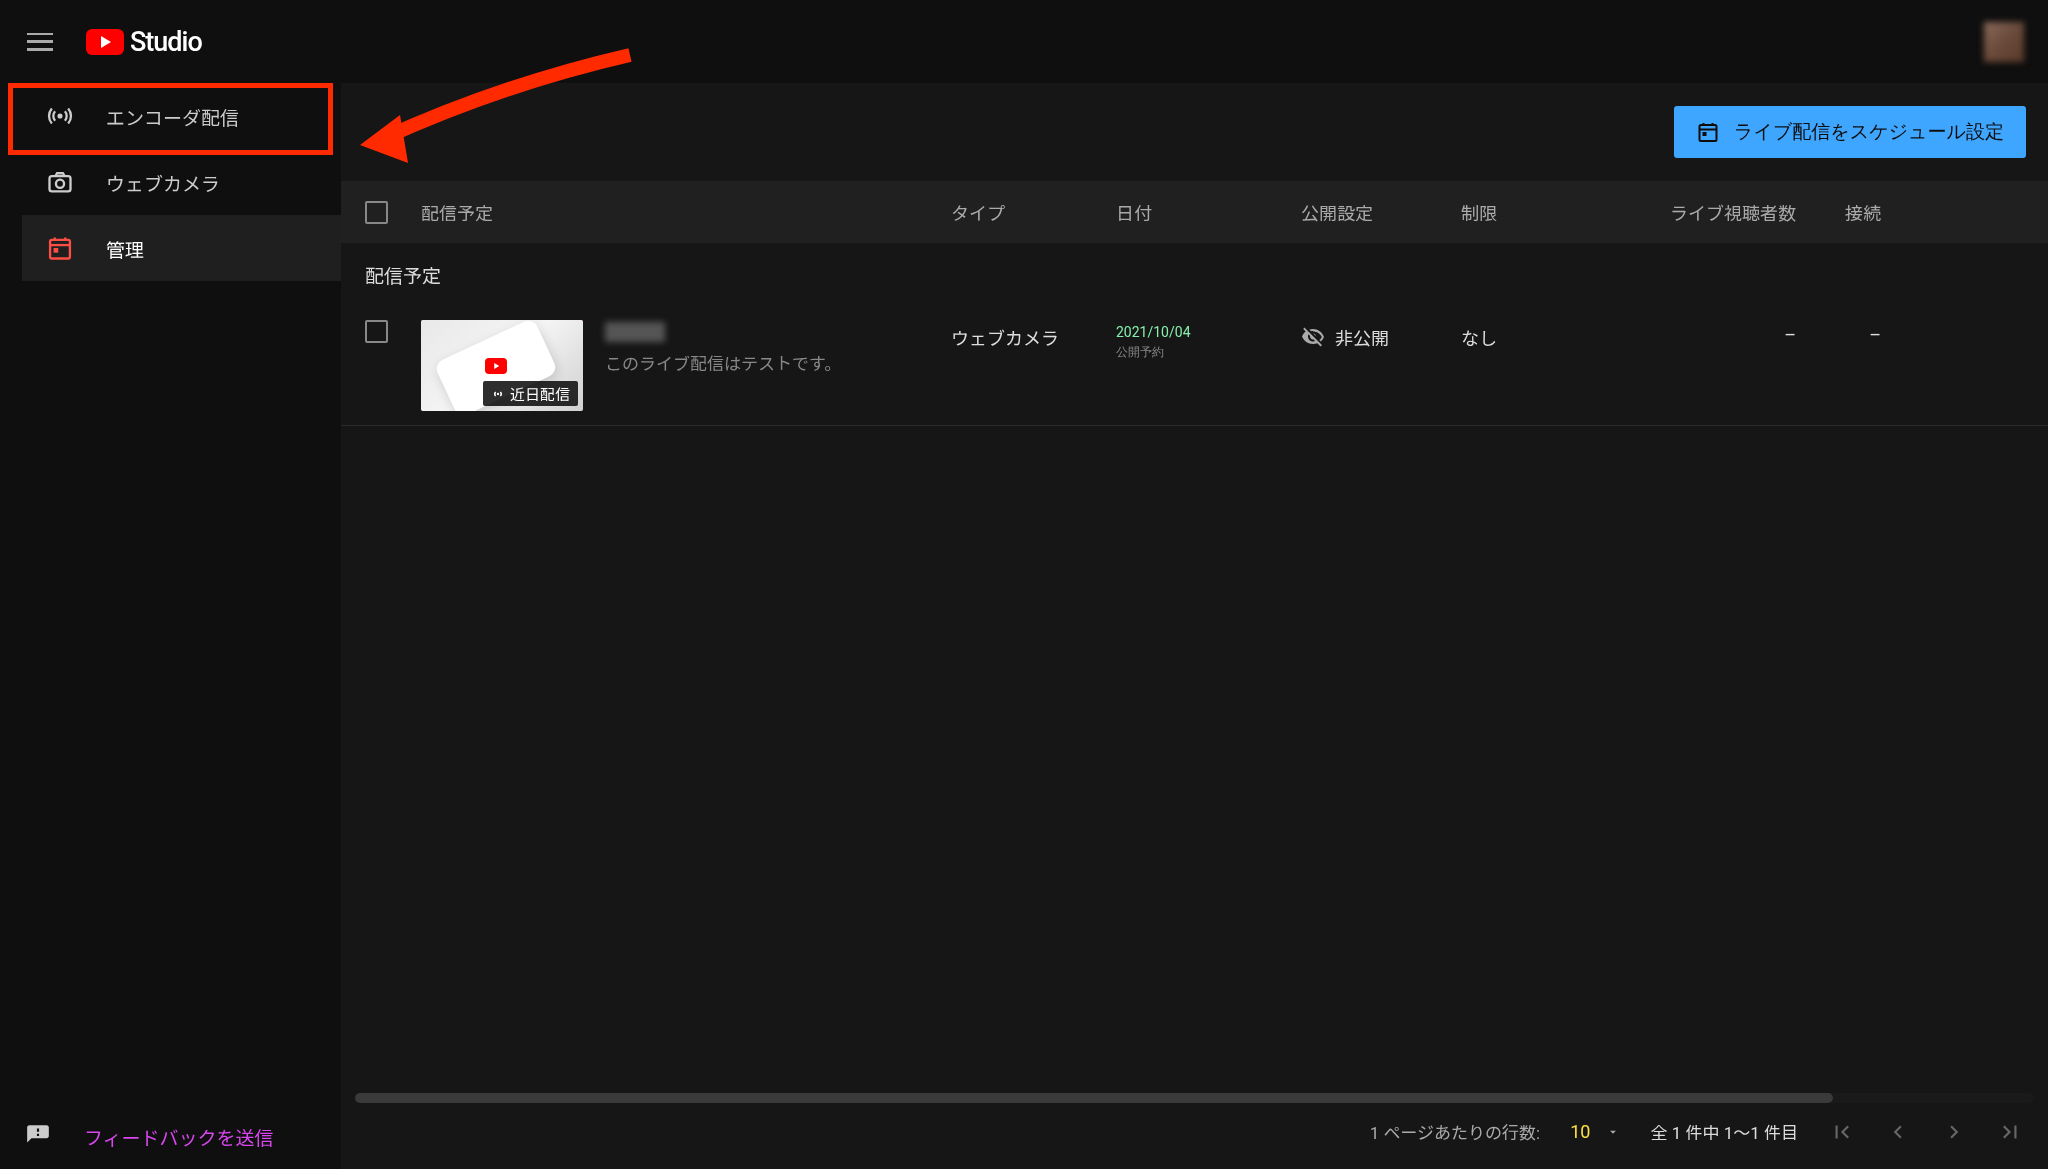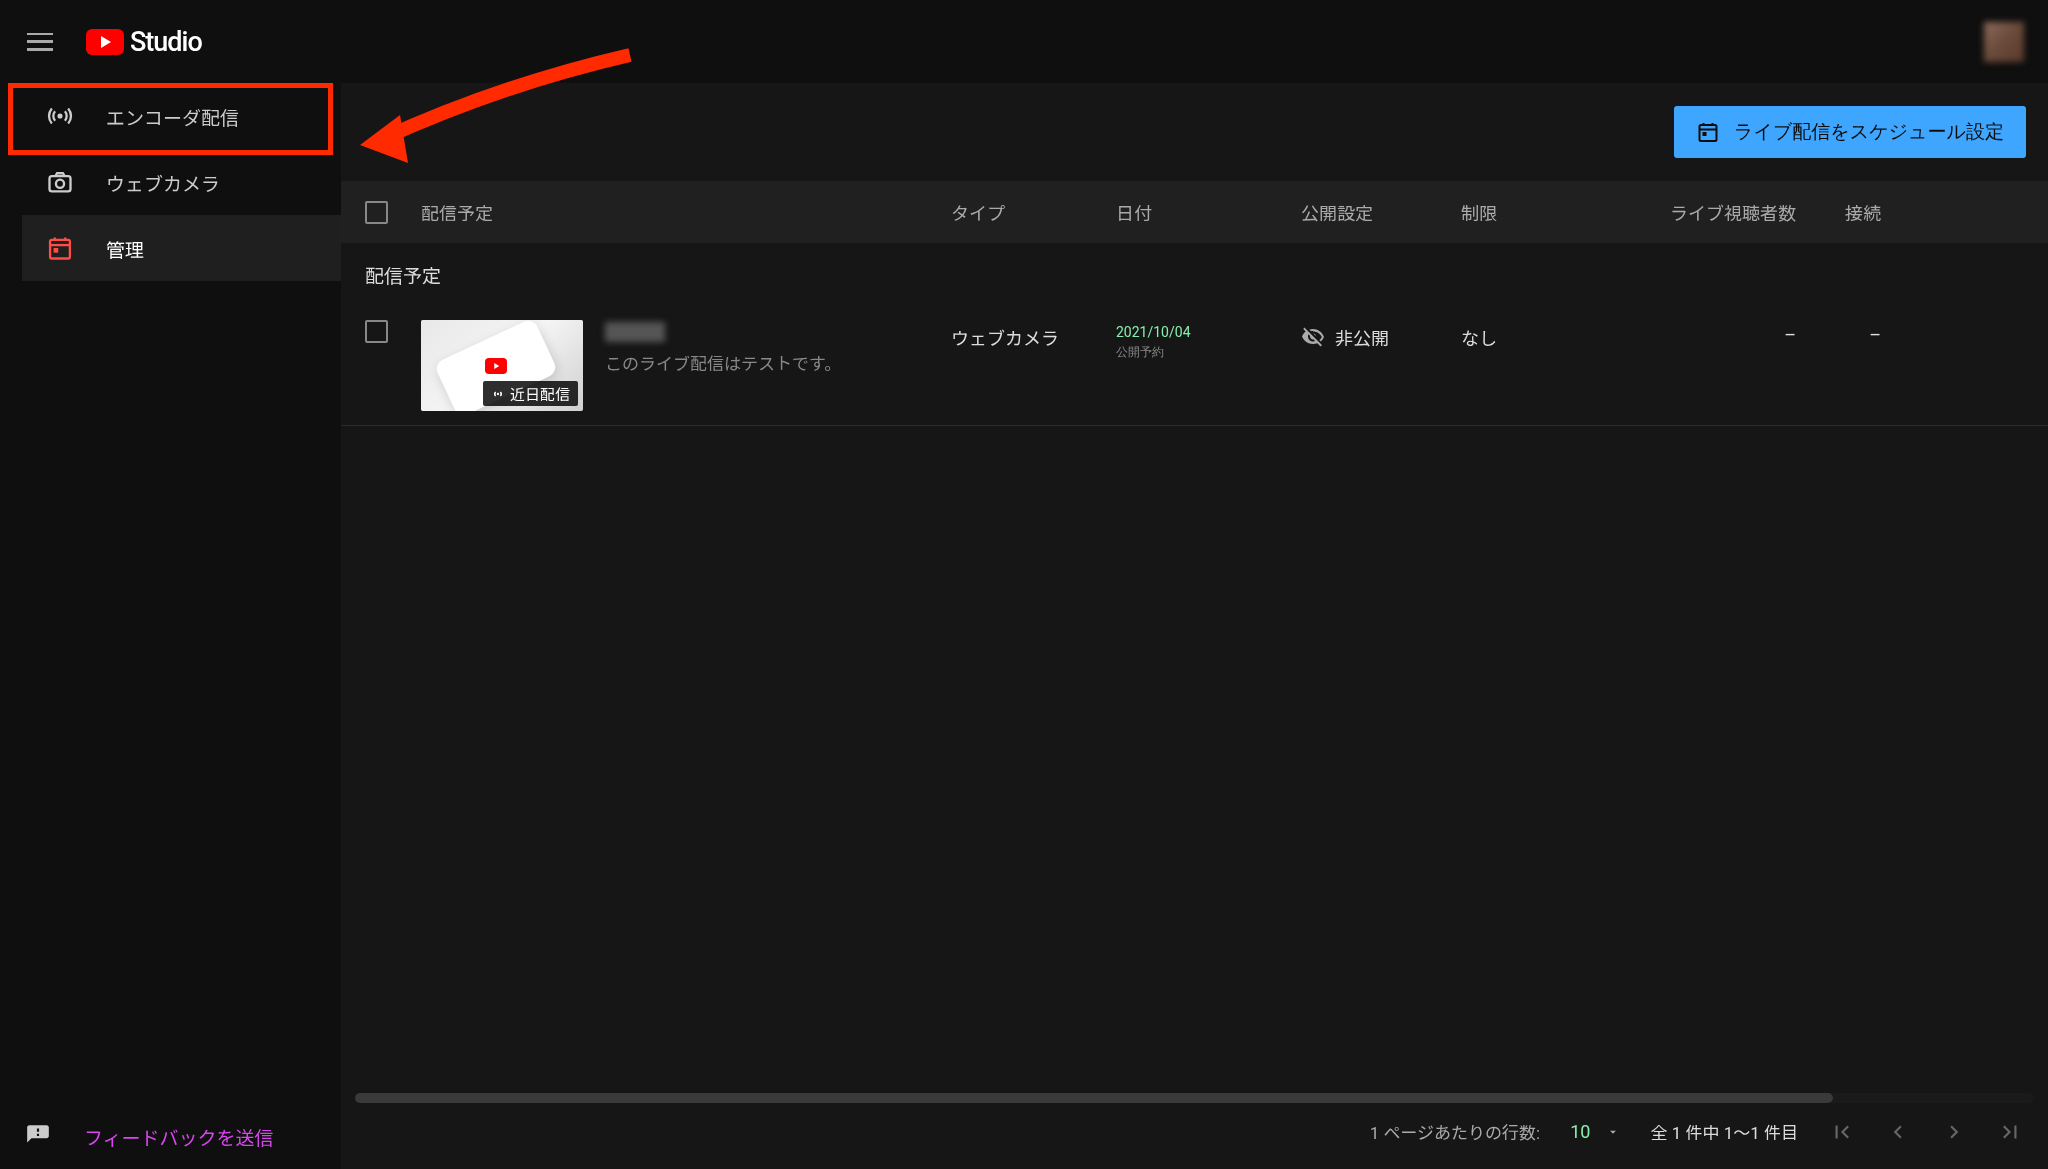--- a/index.html
+++ b/index.html
@@ -274,21 +274,21 @@
   padding-right: 24px;
   gap: 30px;
   font-size: 17px;
   color: #aaa;
   position: absolute;
   bottom: 0;
   left: 0;
   right: 0;
 }
 .rows-select { display: flex; align-items: center; gap: 16px; cursor: pointer; }
-.rows-select .num { color: #86efac; font-size: 18px; }
+.rows-select .num { color: #fde047; font-size: 18px; }
 .page-range { color: #ddd; }
 .page-btns { display: flex; gap: 28px; }
 .page-btn { width: 28px; height: 28px; display: flex; align-items: center; justify-content: center; cursor: pointer; color: #666; }
 
 
 .arrow-annotation {
   position: absolute;
   left: 350px;
   top: 45px;
   z-index: 10;

